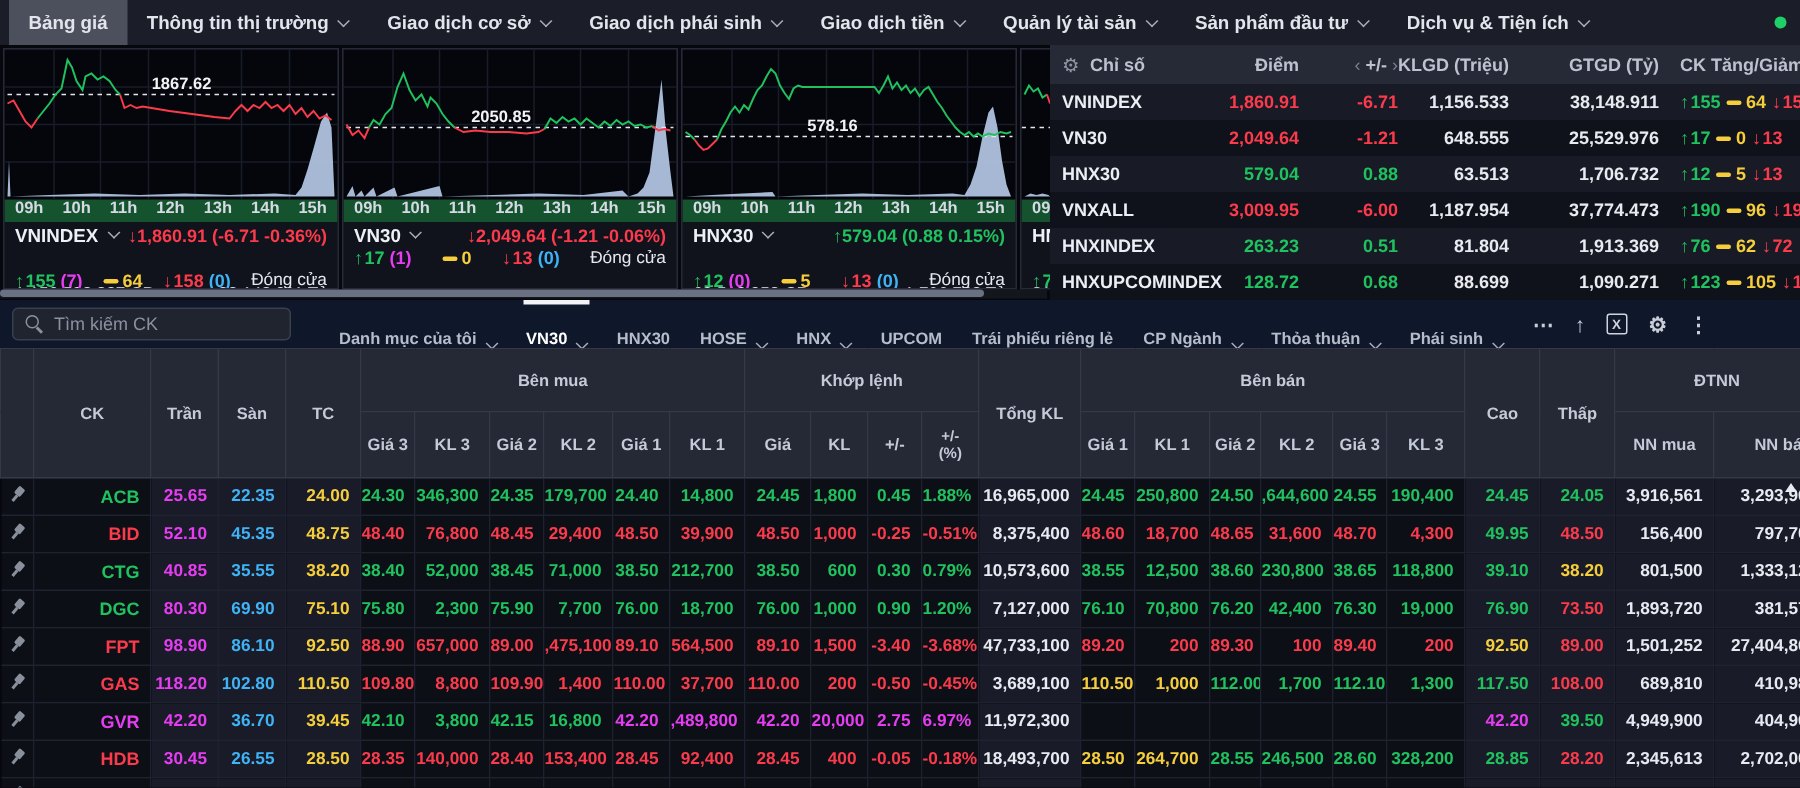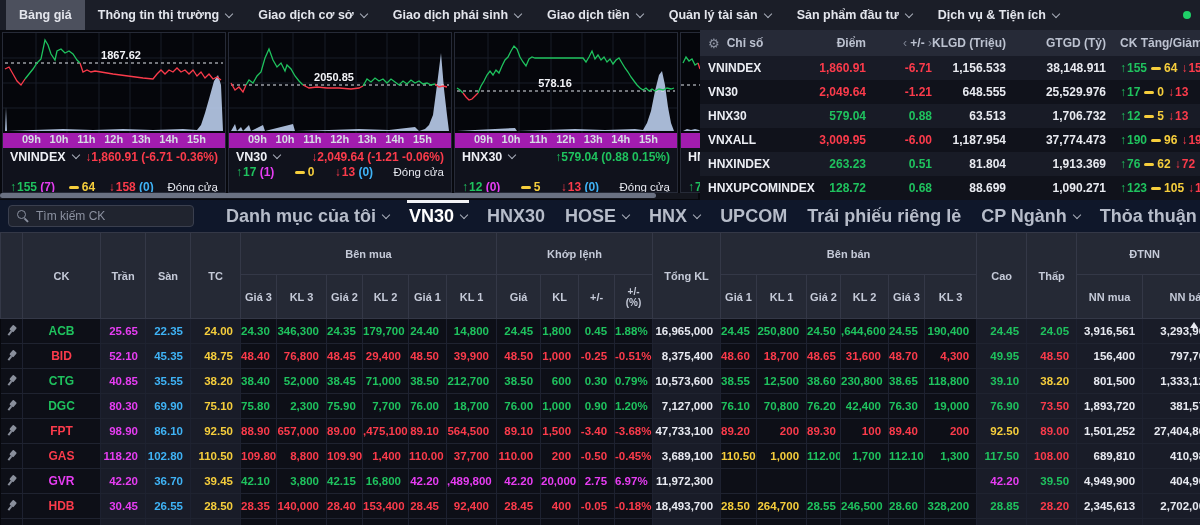--- a/index.html
+++ b/index.html
@@ -23,22 +23,22 @@
   .statusdot { position:absolute; right:9px; top:11px; width:8px; height:8px;
     border-radius:50%; background:#1fd068; }
 
   
   .topgrid { display:flex; height:170px; background:#07080d; }
   .chartswrap { width:700px; position:relative; display:flex; padding:2px 0 0 2px; }
   .panel { width:224px; height:161px; background:#10121c; border:1px solid #262a37;
     margin-right:2px; overflow:hidden; flex:none; }
   .panel.partial { width:20px; border-right:none; }
   .panel svg { display:block; }
-  .ptimes { height:15px; display:flex; justify-content:space-between; padding:0 19px;
-    color:#d6dae4; font-size:11px; font-weight:700; background:#a21caf; }
+  .ptimes { height:15px; display:flex; justify-content:space-between; padding:0 7px;
+    color:#d6dae4; font-size:11px; font-weight:700; background:#14532d; }
   .pfoot { padding:1px 7px 0 7px; }
   .pfr { display:flex; justify-content:space-between; align-items:center; height:15px;
     font-size:12px; font-weight:700; white-space:nowrap; }
   .pname { color:#eef0f5; font-size:12.5px; display:flex; align-items:center; }
   .pvol,.pval { color:#dfe3ec; font-weight:400; font-size:11.5px;margin-top:48px; }
   .psess { color:#e6e8ef; font-weight:400; font-size:11.5px; }
   .dashy { display:inline-block; width:10px; height:3px; background:#f6ce3c;
     border-radius:2px; margin-right:3px; vertical-align:2px; }
   .hlane { position:absolute; left:0; bottom:1px; width:698px; height:6px; background:#14161e; }
   .hthumb { width:656px; height:5px; background:#6a7182; border-radius:3px; }
@@ -68,43 +68,43 @@
   .searchbox { width:186px; height:22px; background:#20242f; border:1px solid #3a3f4e;
     border-radius:4px; display:flex; align-items:center; padding:0 8px; margin-right:22px; }
   .searchbox input { background:transparent; border:none; outline:none; color:#cfd3dd;
     font-size:12px; width:150px; font-family:"Liberation Sans",sans-serif; }
   .searchbox input::placeholder { color:#8b91a0; }
   .mag { position:relative; width:12px; height:12px; margin-right:7px; flex:none; }
   .mag::before { content:""; position:absolute; width:7px; height:7px;
     border:1.5px solid #8b91a0; border-radius:50%; left:0; top:0; }
   .mag::after { content:""; position:absolute; width:4.5px; height:1.5px;
     background:#8b91a0; transform:rotate(45deg); left:7px; top:9px; }
-  .tab { display:flex; align-items:center; padding:0 10px; height:32px; color:#b6bcc9;
-    font-size:18px; font-weight:700; white-space:nowrap; cursor:pointer; position:relative; }
+  .tab { display:flex; align-items:flex-end; padding:0 10px; height:32px; color:#b6bcc9;
+    font-size:11px; font-weight:700; white-space:nowrap; cursor:pointer; position:relative; }
   .tab.active { color:#ffffff; }
   .tab.active::before { content:""; position:absolute; top:0; left:8px; right:8px;
     height:3px; background:#f2f3f6; }
   .tbicons { display:flex; align-items:center; gap:14px; margin-left:10px; }
   .tbi { color:#c9cdd8; font-size:14px; font-weight:700; cursor:pointer; line-height:1; }
   .xlico { width:14px; height:14px; border:1.5px solid #cfd3dd; border-radius:2px;
     color:#cfd3dd; font-size:9px; font-weight:700; display:flex; align-items:center;
     justify-content:center; cursor:pointer; }
 
   
   .ptwrap { position:relative; width:1200px; overflow:hidden; }
   table.pt { border-collapse:collapse; table-layout:fixed; width:1212px; }
   .pt th { background:#252935; color:#c5cad8; font-size:11px; font-weight:700;
     border:1px solid #343847; }
   .pt thead tr.gh th { height:42px; }
   .pt thead tr.sh th { height:44px; }
   .pt td { height:25px; font-size:11.5px; font-weight:700; text-align:right;
     padding-right:7px; border-right:1px solid #1d2130; border-bottom:1px solid #1f2330;
     background:#0d0f17; overflow:hidden; white-space:nowrap; }
   .pt td.lt { background:#191c28; }
-  .pt td.tick { text-align:center; padding-left:7px; font-size:12px; }
+  .pt td.tick { text-align:right; padding-left:7px; font-size:12px; }
   .pt td.pin { background:#0d0f17; text-align:center; padding-right:0; }
   .pinico { position:relative; display:inline-block; width:11px; height:11px;
     transform:rotate(40deg); opacity:.8; cursor:pointer; }
   .pinico::before { content:""; position:absolute; left:3px; top:0; width:5px; height:6px;
     background:#a9afbd; border-radius:1px; }
   .pinico::after { content:""; position:absolute; left:5px; top:6px; width:1.5px;
     height:4.5px; background:#a9afbd; }
   .scrollcue { position:absolute; right:2px; top:90px; width:0; height:0;
     border-left:4px solid transparent; border-right:4px solid transparent;
     border-bottom:6px solid #e8eaf1; }

